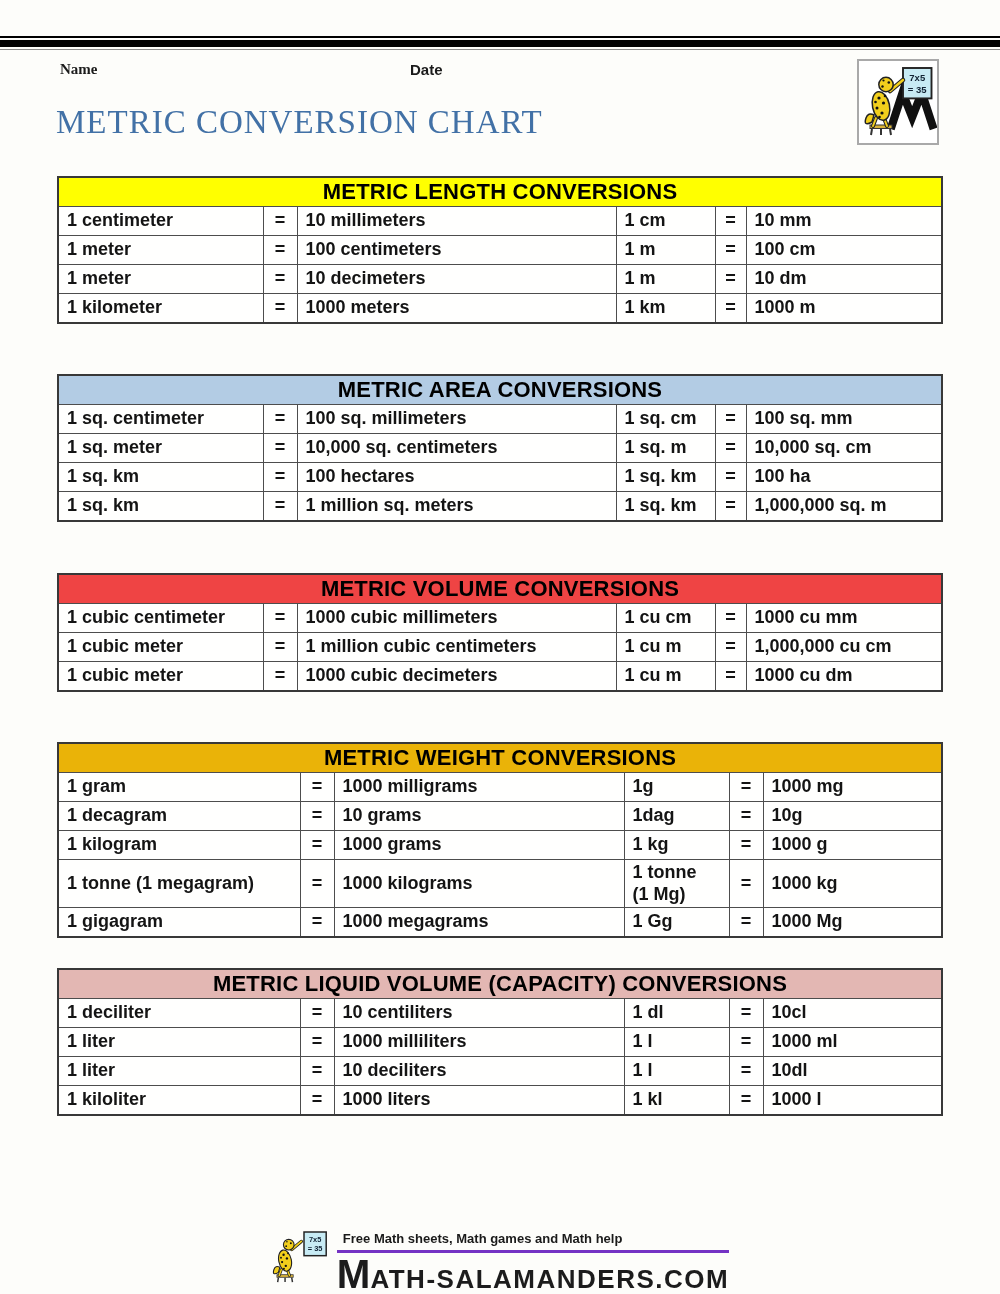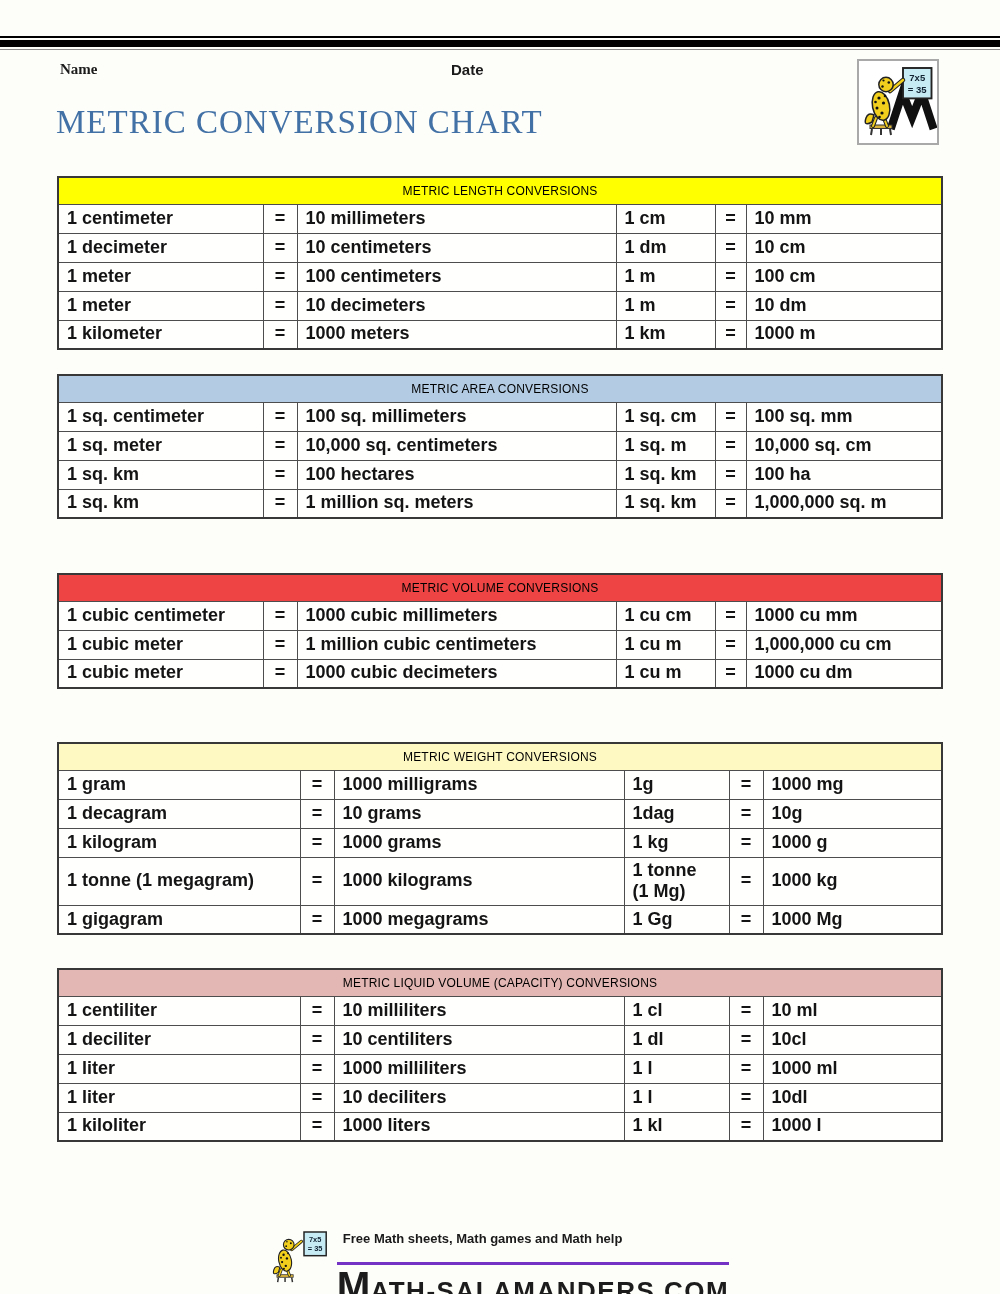--- a/index.html
+++ b/index.html
@@ -9,21 +9,21 @@
     font-family:"Liberation Sans",sans-serif;
     color:#111;
     overflow:hidden;
   }
   .topbar-a{position:absolute;left:0;top:36px;width:1000px;height:2px;background:#000;}
   .topbar-b{position:absolute;left:0;top:40px;width:1000px;height:7px;background:#000;}
   .topbar-c{position:absolute;left:0;top:49px;width:1000px;height:1px;background:#8a8a8a;}
 
   .field-label{position:absolute;top:61px;font-size:15px;font-weight:600;color:#1b1b1b;}
   .name-label{left:60px;font-family:Liberation Serif, serif;}
-  .date-label{left:410px;margin-left:41px;}
+  .date-label{left:410px;}
 
   .page-title{
     position:absolute;left:56px;top:104px;
     font-family:"Liberation Serif",serif;
     font-size:33px;font-weight:400;letter-spacing:1px;
     color:#4271a6;white-space:nowrap;
   }
 
   .logo-box{
     position:absolute;left:857px;top:59px;width:82px;height:86px;
@@ -31,37 +31,37 @@
   }
 
   
   .conv{
     position:absolute;left:57px;width:884px;
     border-collapse:collapse;table-layout:fixed;
     background:#fffffe;border:2px solid #383838;
   }
   .conv th,.conv td{border:1px solid #4d4d4d;box-sizing:border-box;overflow:hidden;}
   .conv th.ttl{
-    height:27px;font-size:12px;font-weight:400;text-align:center;
+    height:27px;font-size:22px;font-weight:700;text-align:center;
     color:#000;padding:1px 4px;letter-spacing:.2px;
   }
   .conv td{
     height:29px;padding:2px 8px;font-size:18px;font-weight:600;
     color:#141414;text-align:left;white-space:pre-line;line-height:1.2;
     vertical-align:middle;
   }
   .conv td.eq{text-align:center;padding:2px 2px;}
 
   
   .footer{
     position:absolute;left:0;top:1228px;width:1000px;
     display:flex;justify-content:center;align-items:flex-start;gap:4px;
   }
   .footer-text{display:flex;flex-direction:column;align-items:flex-start;}
-  .tagline{font-size:13px;font-weight:700;color:#1a1a1a;padding:3px 6px 16px 6px;white-space:nowrap;}
+  .tagline{font-size:13px;font-weight:700;color:#1a1a1a;padding:3px 6px 4px 6px;white-space:nowrap;}
   .accent-line{height:3px;width:100%;}
   .site-name{
     font-size:26px;font-weight:700;letter-spacing:1.5px;color:#1c1c1c;
     margin-top:1px;white-space:nowrap;line-height:1.05;
   }
   .site-name::first-letter{font-size:1.55em;letter-spacing:0;}
   .defs-holder{position:absolute;width:0;height:0;overflow:hidden;}
 </style>
 </head>
 <body>
@@ -137,28 +137,20 @@
       <tbody>
         <tr>
           <td>1 centimeter</td>
           <td class="eq">=</td>
           <td>10 millimeters</td>
           <td>1 cm</td>
           <td class="eq">=</td>
           <td>10 mm</td>
         </tr>
         <tr>
-          <td>1 decimeter</td>
-          <td class="eq">=</td>
-          <td>10 centimeters</td>
-          <td>1 dm</td>
-          <td class="eq">=</td>
-          <td>10 cm</td>
-        </tr>
-        <tr>
           <td>1 meter</td>
           <td class="eq">=</td>
           <td>100 centimeters</td>
           <td>1 m</td>
           <td class="eq">=</td>
           <td>100 cm</td>
         </tr>
         <tr>
           <td>1 meter</td>
           <td class="eq">=</td>
@@ -271,21 +263,21 @@
       <colgroup>
         <col style="width: 242px;">
         <col style="width: 34px;">
         <col style="width: 290px;">
         <col style="width: 105px;">
         <col style="width: 34px;">
         <col style="width: 179px;">
       </colgroup>
       <thead>
         <tr>
-          <th colspan="6" class="ttl" style="background: #fef9c3; margin-left: 38px;">METRIC WEIGHT CONVERSIONS</th>
+          <th colspan="6" class="ttl" style="background: #eab308; margin-left: 38px;">METRIC WEIGHT CONVERSIONS</th>
         </tr>
       </thead>
       <tbody>
         <tr>
           <td>1 gram</td>
           <td class="eq">=</td>
           <td>1000 milligrams</td>
           <td>1g</td>
           <td class="eq">=</td>
           <td>1000 mg</td>
@@ -333,28 +325,20 @@
         <col style="width: 105px;">
         <col style="width: 34px;">
         <col style="width: 179px;">
       </colgroup>
       <thead>
         <tr>
           <th colspan="6" class="ttl" style="background: rgb(227, 183, 179);">METRIC LIQUID VOLUME (CAPACITY) CONVERSIONS</th>
         </tr>
       </thead>
       <tbody>
-        <tr>
-          <td>1 centiliter</td>
-          <td class="eq">=</td>
-          <td>10 milliliters</td>
-          <td>1 cl</td>
-          <td class="eq">=</td>
-          <td>10 ml</td>
-        </tr>
         <tr>
           <td>1 deciliter</td>
           <td class="eq">=</td>
           <td>10 centiliters</td>
           <td>1 dl</td>
           <td class="eq">=</td>
           <td>10cl</td>
         </tr>
         <tr>
           <td>1 liter</td>

